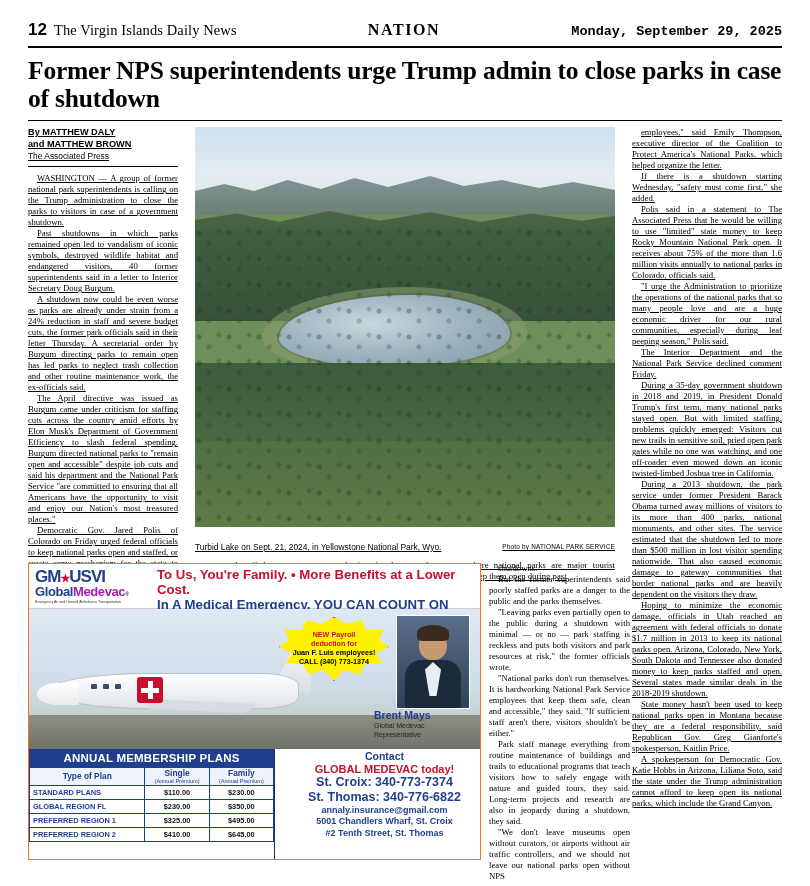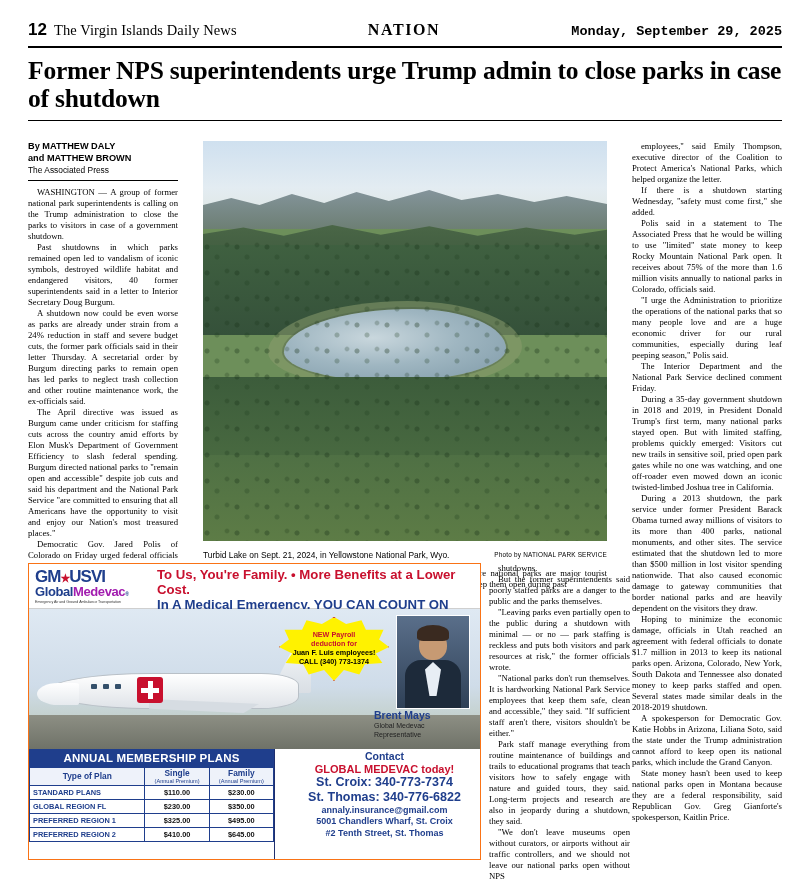--- a/index.html
+++ b/index.html
@@ -70,22 +70,23 @@
     font-weight: bold;
     line-height: 1.08;
     letter-spacing: -0.2px;
     margin: 4px 0 8px 0;
   }
 
   
   .body-grid {
     display: grid;
     grid-template-columns: 150px 1fr 150px;
-    column-gap: 25px;
-    margin-top: 20px;
+    column-gap: 17px;
+    margin-top: 6px;
+    text-decoration: underline;
   }
   .col {
     position: relative;
   }
   .byline {
     font-family: "Liberation Sans", sans-serif;
     font-size: 9.2px;
     font-weight: bold;
     line-height: 1.28;
   }
@@ -167,21 +168,21 @@
       radial-gradient(circle at 4px 6px, rgba(25,50,25,.45) 2px, transparent 3px),
       radial-gradient(circle at 14px 16px, rgba(30,60,30,.35) 2px, transparent 3px),
       radial-gradient(circle at 24px 4px, rgba(20,45,20,.3) 1.6px, transparent 3px);
     background-size: 30px 26px, 30px 26px, 30px 26px;
     opacity: .75;
   }
   .caption-bar {
     display: flex;
     align-items: flex-start;
     justify-content: space-between;
-    padding-top: 9px;
+    padding-top: 15px;
   }
   .caption {
     font-family: "Liberation Sans", sans-serif;
     font-size: 8.4px;
     line-height: 1.25;
     max-width: 68%;
   }
   .photo-credit {
     font-family: "Liberation Sans", sans-serif;
     font-size: 6.4px;
@@ -520,22 +521,22 @@
 
     <div class="col">
       <p class="story">employees," said Emily Thompson, executive director of the Coalition to Protect America's National Parks, which helped organize the letter.</p>
       <p class="story">If there is a shutdown starting Wednesday, "safety must come first," she added.</p>
       <p class="story">Polis said in a statement to The Associated Press that he would be willing to use "limited" state money to keep Rocky Mountain National Park open. It receives about 75% of the more than 1.6 million visits annually to national parks in Colorado, officials said.</p>
       <p class="story">"I urge the Administration to prioritize the operations of the national parks that so many people love and are a huge economic driver for our rural communities, especially during leaf peeping season," Polis said.</p>
       <p class="story">The Interior Department and the National Park Service declined comment Friday.</p>
       <p class="story">During a 35-day government shutdown in 2018 and 2019, in President Donald Trump's first term, many national parks stayed open. But with limited staffing, problems quickly emerged: Visitors cut new trails in sensitive soil, pried open park gates while no one was watching, and one off-roader even mowed down an iconic twisted-limbed Joshua tree in California.</p>
       <p class="story">During a 2013 shutdown, the park service under former President Barack Obama turned away millions of visitors to its more than 400 parks, national monuments, and other sites. The service estimated that the shutdown led to more than $500 million in lost visitor spending nationwide. That also caused economic damage to gateway communities that border national parks and are heavily dependent on the visitors they draw.</p>
       <p class="story">Hoping to minimize the economic damage, officials in Utah reached an agreement with federal officials to donate $1.7 million in 2013 to keep its national parks open. Arizona, Colorado, New York, South Dakota and Tennessee also donated money to keep parks staffed and open. Several states made similar deals in the 2018-2019 shutdown.</p>
+      <p class="story">State money hasn't been used to keep national parks open in Montana because they are a federal responsibility, said Republican Gov. Greg Gianforte's spokesperson, Kaitlin Price.</p>
       <p class="story">A spokesperson for Democratic Gov. Katie Hobbs in Arizona, Liliana Soto, said the state under the Trump administration cannot afford to keep open its national parks, which include the Grand Canyon.</p>
-      <p class="story">State money hasn't been used to keep national parks open in Montana because they are a federal responsibility, said Republican Gov. Greg Gianforte's spokesperson, Kaitlin Price.</p>
     </div>
   </div>
 
   <div class="lower-cols">
     <div>
       <p class="story">shutdowns.</p>
       <p class="story">But the former superintendents said poorly staffed parks are a danger to the public and the parks themselves.</p>
       <p class="story">"Leaving parks even partially open to the public during a shutdown with minimal — or no — park staffing is reckless and puts both visitors and park resources at risk," the former officials wrote.</p>
       <p class="story">"National parks don't run themselves. It is hardworking National Park Service employees that keep them safe, clean and accessible," they said. "If sufficient staff aren't there, visitors shouldn't be either."</p>
       <p class="story">Park staff manage everything from routine maintenance of buildings and trails to educational programs that teach visitors how to safely engage with nature and guided tours, they said. Long-term projects and research are also in jeopardy during a shutdown, they said.</p>

